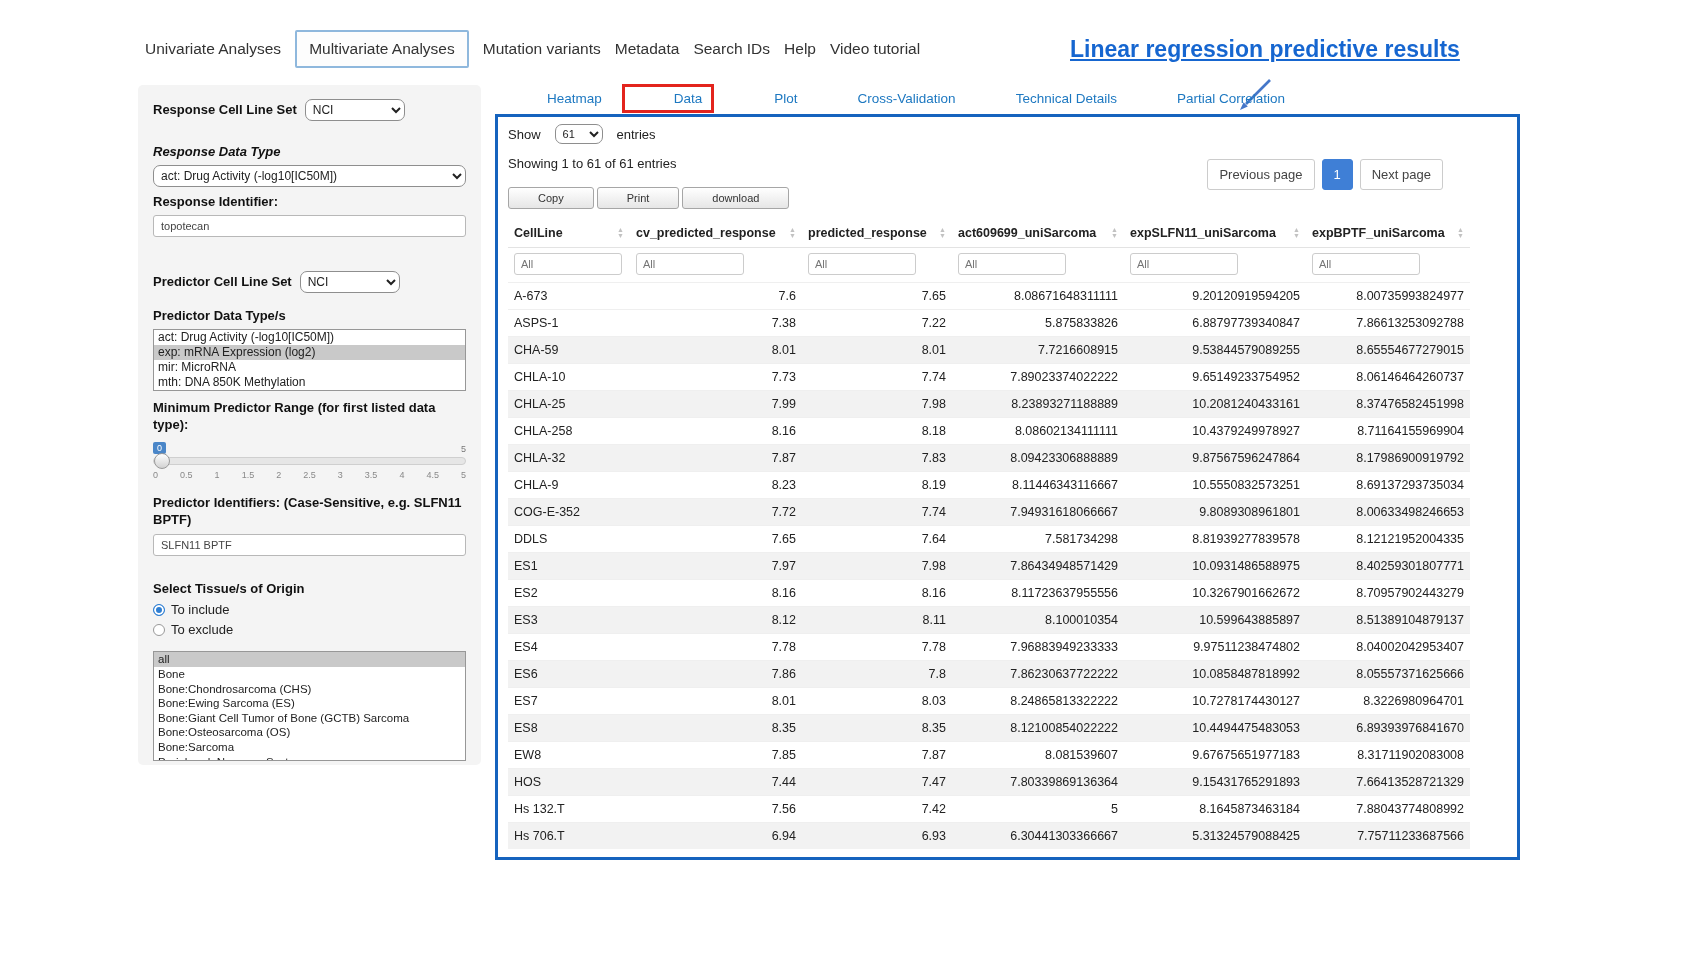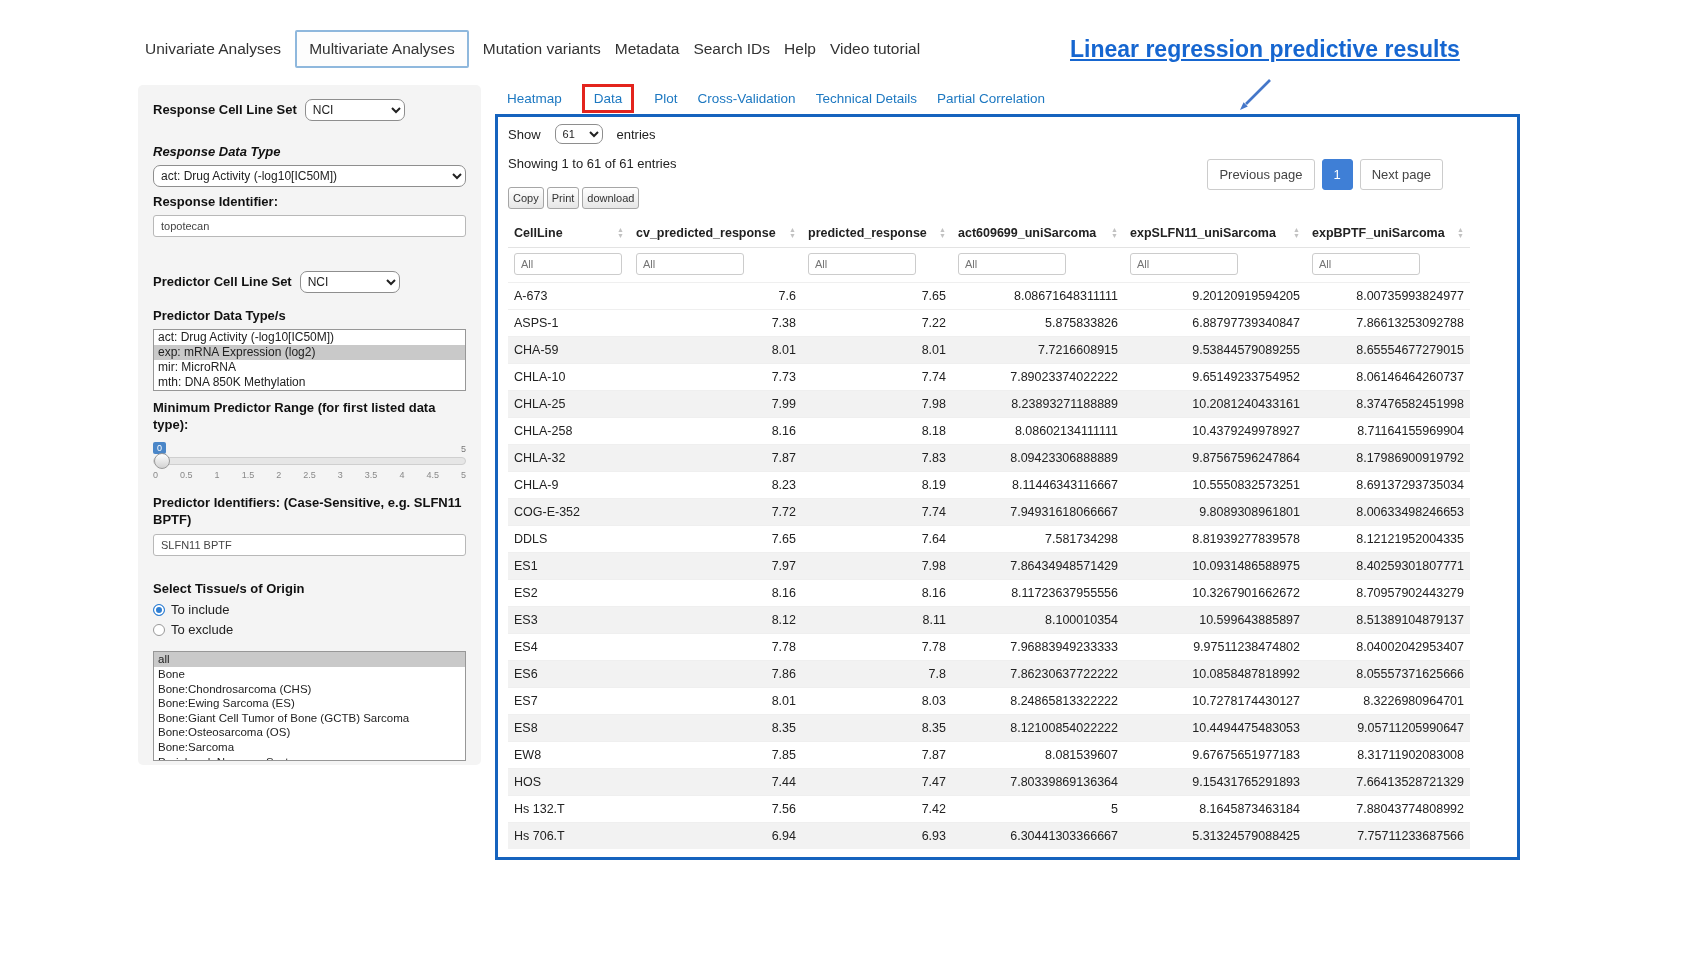--- a/index.html
+++ b/index.html
@@ -40,33 +40,33 @@
   .slider-handle { position: absolute; top: -5px; left: 0; width: 16px; height: 16px; border-radius: 50%; background: linear-gradient(#fefefe, #d2d2d2); border: 1px solid #9a9a9a; cursor: pointer; }
   .slider-ticks { display: flex; justify-content: space-between; margin-top: 5px; font-size: 9px; color: #888; }
 
   
   .radio-row { display: flex; align-items: center; gap: 6px; margin-top: 5px; font-size: 13px; color: #222; cursor: pointer; }
   .radio-dot { width: 12px; height: 12px; border: 1px solid #999; border-radius: 50%; background: #fff; flex: 0 0 12px; }
   .radio-dot.checked { border-color: #2f7fd3; background: #2f7fd3; box-shadow: inset 0 0 0 2px #fff; }
 
   
   .tabs-row { position: absolute; left: 507px; top: 84px; display: flex; align-items: center; gap: 20px; font-size: 13.5px; color: #1d78c1; font-weight: 500; }
-  .tab { cursor: pointer; white-space: nowrap; }
+  .tab { cursor: pointer; white-space: nowrap; margin-left: 40px; }
   .red-box { border: 3px solid #e3241d; padding: 4px 9px; display: inline-block; }
 
   
   .main-panel { position: absolute; left: 495px; top: 114px; width: 1025px; height: 746px; border: 3px solid #1563be; background: #fff; padding: 5px 10px; }
   .show-row { display: flex; align-items: center; gap: 14px; font-size: 13px; margin-top: 2px; }
   .entries-select { font-size: 11px; min-width: 48px; }
   .showing-text { margin-top: 12px; font-size: 13px; color: #222; }
   .pagination { position: absolute; right: 74px; top: 42px; display: flex; align-items: center; gap: 7px; font-size: 13px; }
   .page-btn { border: 1px solid #ccc; background: #fff; color: #444; font-size: 13px; padding: 7px 11px; border-radius: 3px; cursor: pointer; font-family: inherit; }
   .page-btn.current { background: #3f7fd6; border-color: #3f7fd6; color: #fff; }
   .dt-buttons { margin-top: 16px; display: flex; gap: 3px; }
-  .dt-btn { font-size: 11px; padding: 4px 4px; border: 1px solid #a6a6a6; border-radius: 3px; background: linear-gradient(#ffffff, #e6e6e6); color: #333; cursor: pointer; font-family: inherit; }
+  .dt-btn { font-size: 11px; padding: 4px 29px; border: 1px solid #a6a6a6; border-radius: 3px; background: linear-gradient(#ffffff, #e6e6e6); color: #333; cursor: pointer; font-family: inherit; }
 
   
   .data-table { margin-top: 10px; border-collapse: collapse; width: 962px; table-layout: fixed; }
   .data-table th { text-align: right; font-weight: bold; font-size: 12.5px; padding: 7px 6px; border-bottom: 1px solid #e3e3e3; cursor: pointer; margin-left: 47px; }
   .th-flex { display: flex; align-items: center; justify-content: space-between; }
   .sort-icon { display: inline-flex; flex-direction: column; font-size: 7px; line-height: 6px; color: #c2c2c2; margin-left: 5px; }
   .filter-row td { padding: 5px 6px 7px 6px; }
   .filter-input { width: 108px; font-size: 11px; padding: 4px 6px; border: 1px solid #ccc; border-radius: 3px; color: #444; }
   .data-table tbody td { font-size: 12.5px; padding: 6px 6px; border-top: 1px solid #efefef; white-space: nowrap; overflow: hidden; }
   .data-table tbody td.num { text-align: right; }
@@ -403,21 +403,21 @@
             <td class="num">8.24865813322222</td>
             <td class="num">10.7278174430127</td>
             <td class="num">8.3226980964701</td>
           </tr>
           <tr>
             <td>ES8</td>
             <td class="num">8.35</td>
             <td class="num">8.35</td>
             <td class="num">8.12100854022222</td>
             <td class="num">10.4494475483053</td>
-            <td class="num">9.05711205990647</td>
+            <td class="num">6.89393976841670</td>
           </tr>
           <tr>
             <td>EW8</td>
             <td class="num">7.85</td>
             <td class="num">7.87</td>
             <td class="num">8.081539607</td>
             <td class="num">9.67675651977183</td>
             <td class="num">8.31711902083008</td>
           </tr>
           <tr>

